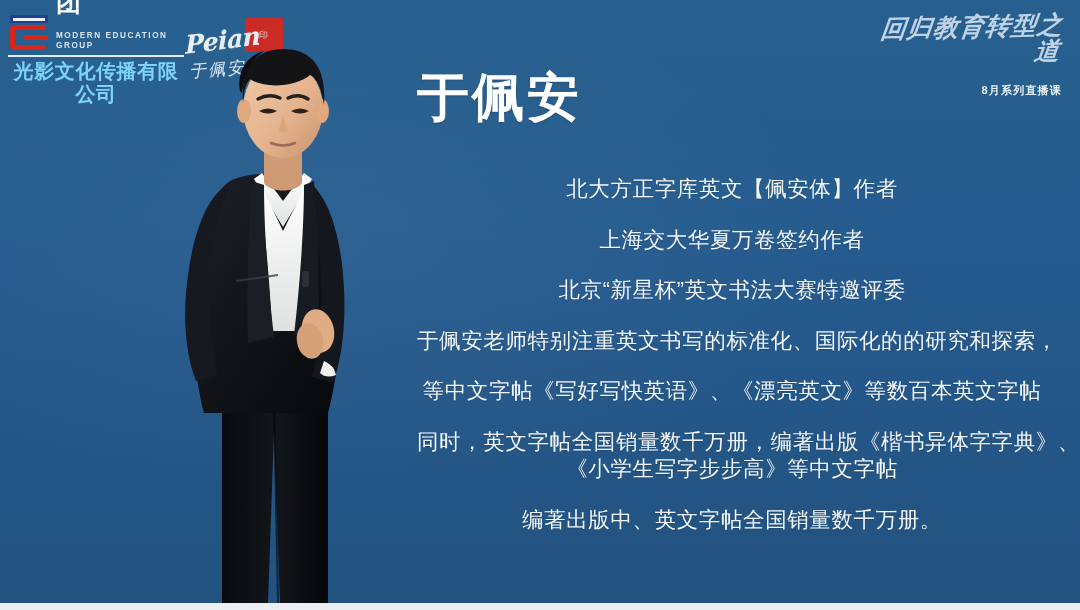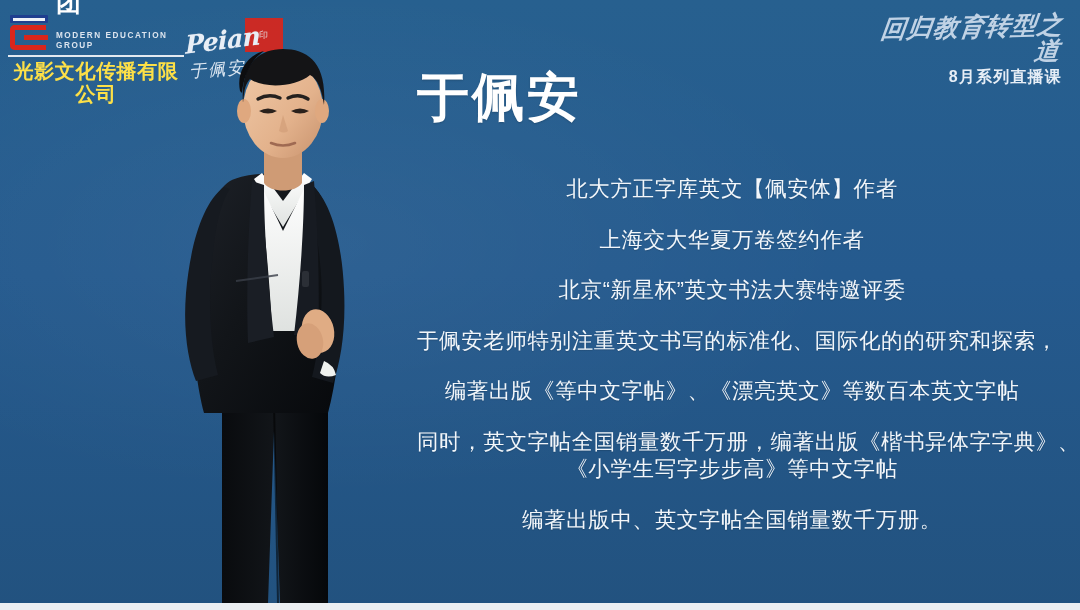--- a/index.html
+++ b/index.html
@@ -101,21 +101,21 @@
   }
   .logo-divider {
     width: 100%;
     height: 1.5px;
     background: #e3e9f0;
     margin: 3px 0 3px 0;
   }
   .logo-sub {
     font-size: 20px;
     font-weight: 700;
-    color: #fde047;
+    color: #7dd3fc;
     letter-spacing: 0.6px;
     text-align: center;
     line-height: 1.15;
   }
 
   
   .signature {
     position: absolute;
     left: 185px;
     top: 12px;
@@ -175,22 +175,22 @@
     font-weight: 700;
     font-style: italic;
     color: #c9d9ea;
     letter-spacing: 1px;
     line-height: 1.05;
     transform: skewX(-8deg) rotate(-1.5deg);
     transform-origin: right center;
     opacity: 0.95;
   }
   .tr-sub {
-    margin-top: 2px;
-    font-size: 16px;
+    margin-top: 18px;
+    font-size: 11px;
     font-weight: 700;
     color: #e7eef6;
     letter-spacing: 1.2px;
   }
 
   
   .portrait {
     position: absolute;
     left: 152px;
     bottom: 7px;
@@ -341,20 +341,20 @@
     </svg>
   </div>
 
   <div class="name-title">于佩安</div>
 
   <div class="bio">
     <div class="bio-line">北大方正字库英文【佩安体】作者</div>
     <div class="bio-line">上海交大华夏万卷签约作者</div>
     <div class="bio-line">北京“新星杯”英文书法大赛特邀评委</div>
     <div class="bio-line">于佩安老师特别注重英文书写的标准化、国际化的的研究和探索，</div>
-    <div class="bio-line">编著出版《等中文字帖》、《漂亮英文》等数百本英文字帖</div>
+    <div class="bio-line">等中文字帖《写好写快英语》、《漂亮英文》等数百本英文字帖</div>
     <div class="bio-line tight">同时，英文字帖全国销量数千万册，编著出版《楷书异体字字典》、</div>
     <div class="bio-line">《小学生写字步步高》等中文字帖</div>
     <div class="bio-line">编著出版中、英文字帖全国销量数千万册。</div>
   </div>
 
   <div class="bottom-strip"></div>
 </div>
 
 </body></html>

